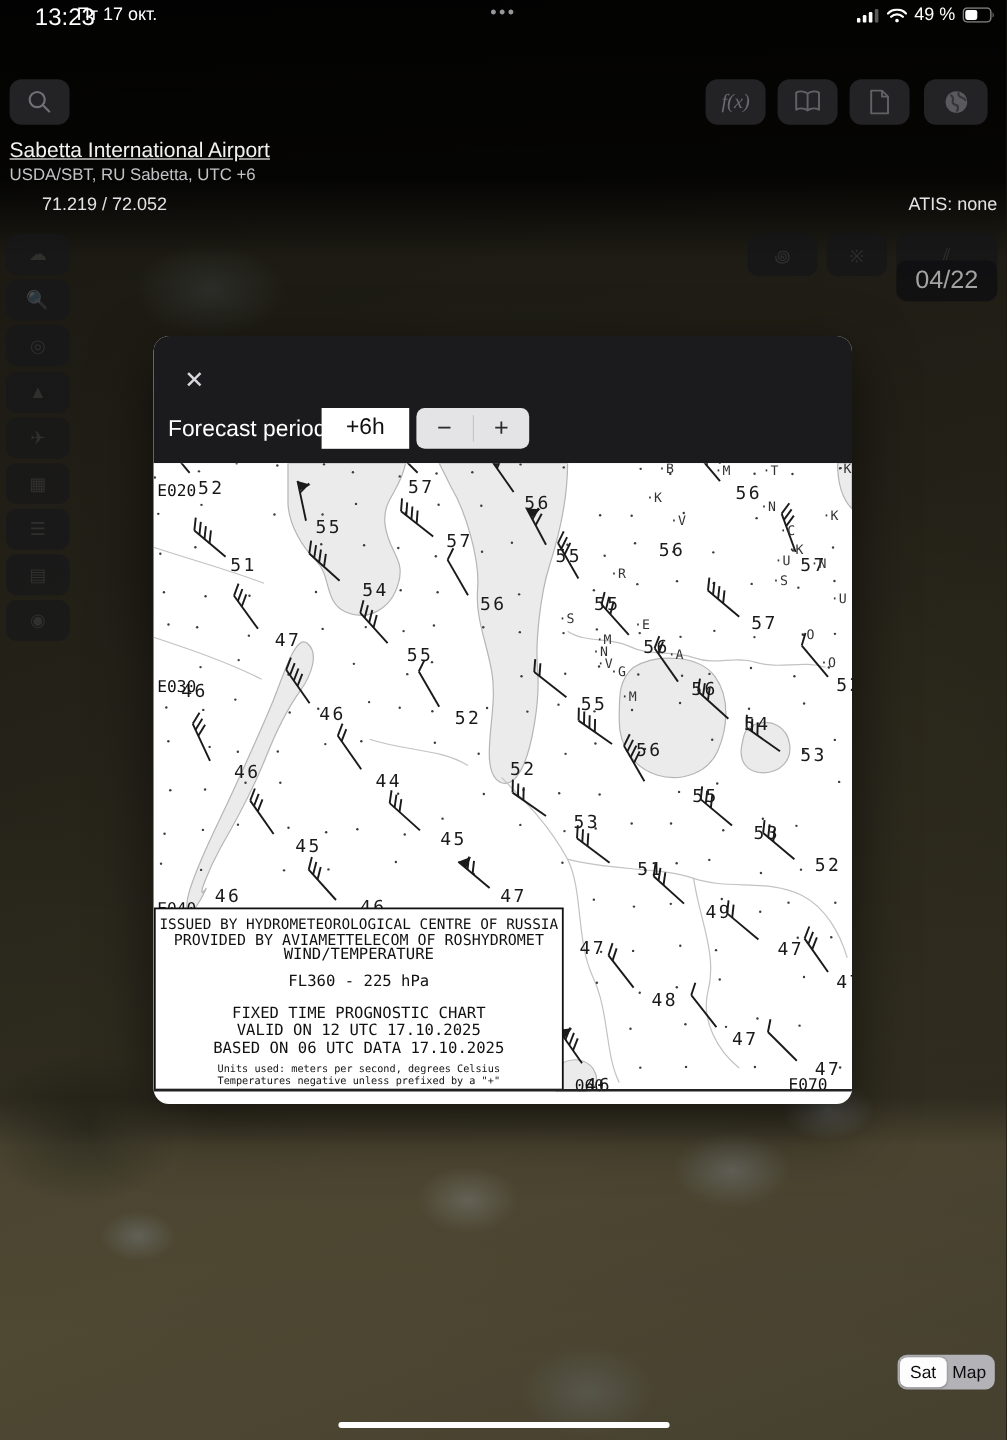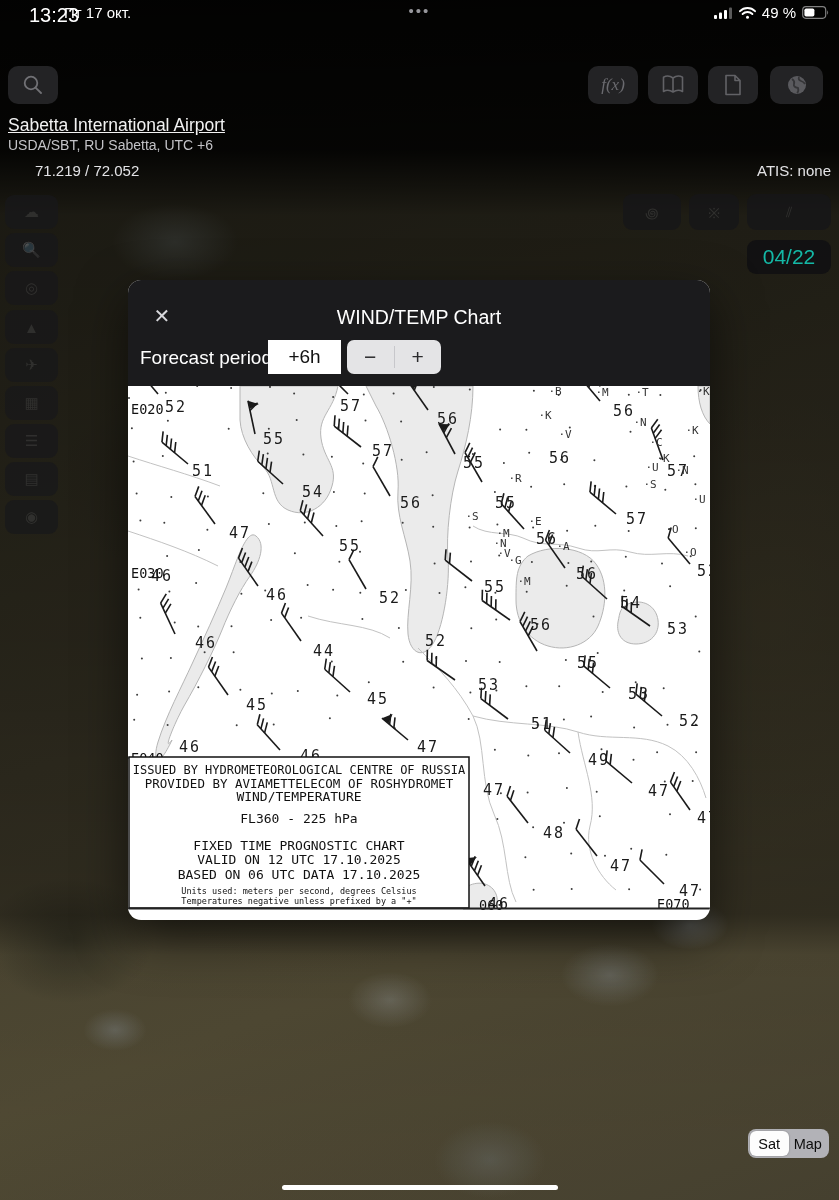--- a/index.html
+++ b/index.html
@@ -46,22 +46,22 @@
   .atis{position:absolute;right:8px;top:162px;font-size:15px;color:#e3e3e6;}
   
   .side-btn{position:absolute;left:5px;width:53px;height:34px;border-radius:9px;
             background:rgba(24,24,26,.72);display:flex;align-items:center;justify-content:center;
             color:#6a6a64;font-size:15px;}
   .side-btn span{opacity:.28;}
   
   .tr-btn{position:absolute;top:194px;height:36px;border-radius:9px;background:rgba(22,22,24,.78);
           display:flex;align-items:center;justify-content:center;color:#6a6a64;font-size:14px;}
   .tr-btn span{opacity:.3;}
-  .runway-badge{position:absolute;left:747px;top:240px;width:84px;height:34px;border-radius:9px;
-          background:rgba(16,16,18,.88);color:#14b8a6;font-size:21px;display:flex;
+  .runway-badge{position:absolute;left:747px;top:217px;width:84px;height:34px;border-radius:9px;
+          background:rgba(16,16,18,.88);color:#a3a3a3;font-size:21px;display:flex;
           align-items:center;justify-content:center;}
   
   .modal{position:absolute;left:128px;top:280px;width:582px;height:640px;border-radius:13px;
          overflow:hidden;background:#fff;box-shadow:0 18px 50px rgba(0,0,0,.55);}
   .modal-header{position:absolute;left:0;top:0;width:582px;height:106px;background:#1b1b1d;}
   .modal-close{position:absolute;left:20px;top:22px;width:28px;height:28px;color:#d8d8dc;
                font-size:20px;display:flex;align-items:center;justify-content:center;cursor:pointer;}
   .modal-title{position:absolute;left:0;right:0;top:26px;text-align:center;color:#fff;font-size:19.5px;}
   .forecast-label{position:absolute;left:12px;top:67px;color:#fff;font-size:19px;}
   .forecast-value{position:absolute;left:140px;top:60px;width:73px;height:34px;background:#fff;
@@ -186,21 +186,20 @@
       <span>※</span>
     </div>
   <div class="tr-btn" style="left:747px;width:84px;">
       <span>⫽</span>
     </div>
   <div class="runway-badge">04/22</div>
 
   <div class="modal">
     <div class="modal-header">
       <div class="modal-close">✕</div>
-      <div class="modal-title">WIND/TEMP Chart</div>
       <div class="forecast-label">Forecast period:</div>
       <div class="forecast-value">+6h</div>
       <div class="stepper">
         <div class="seg">−</div>
         <div class="sep"></div>
         <div class="seg">+</div>
       </div>
     </div>
     <div class="chart-wrap">
       <svg id="chart-svg" width="582" height="524" viewBox="0 0 582 524">

